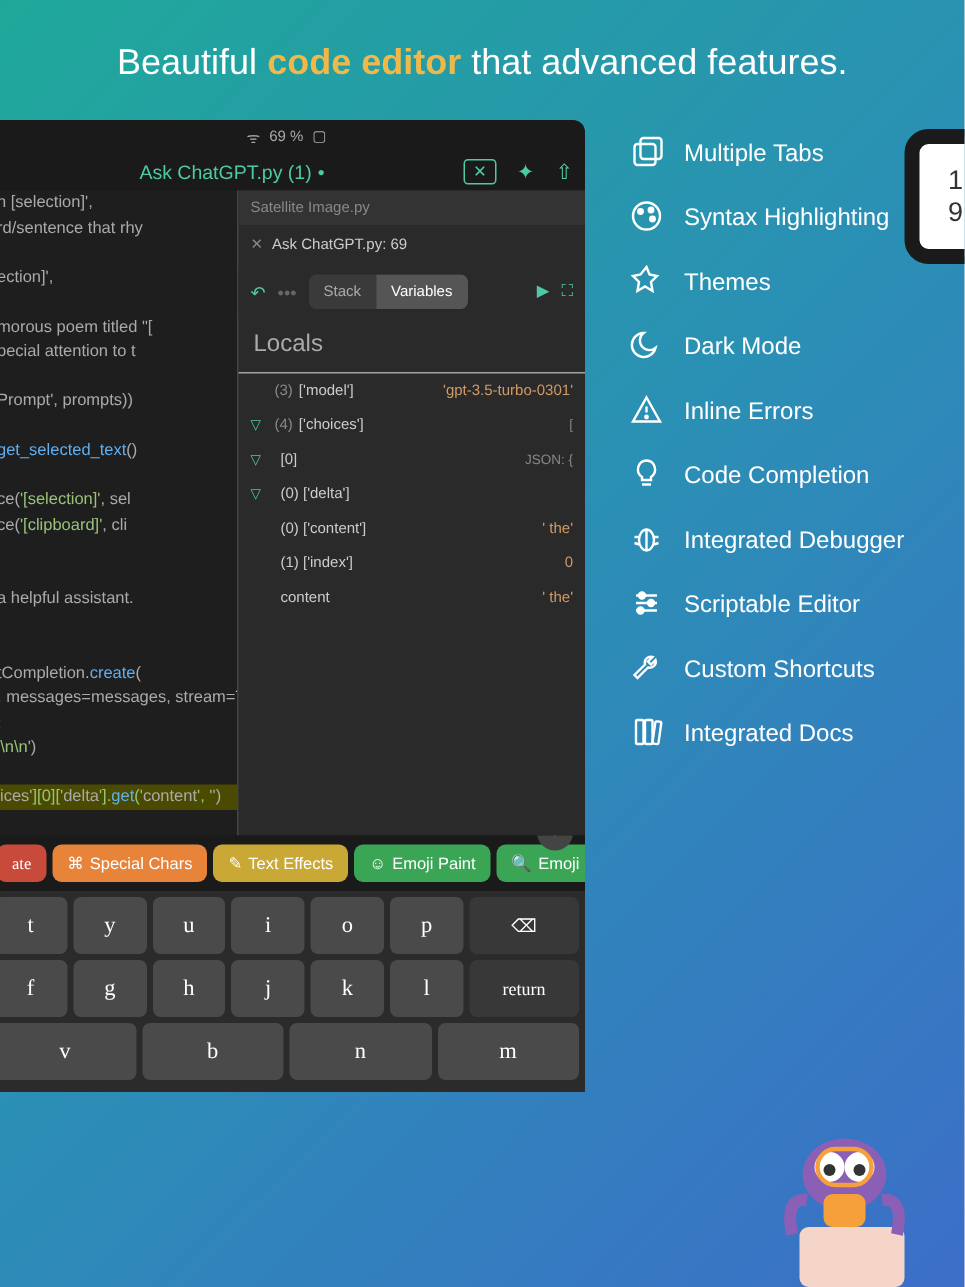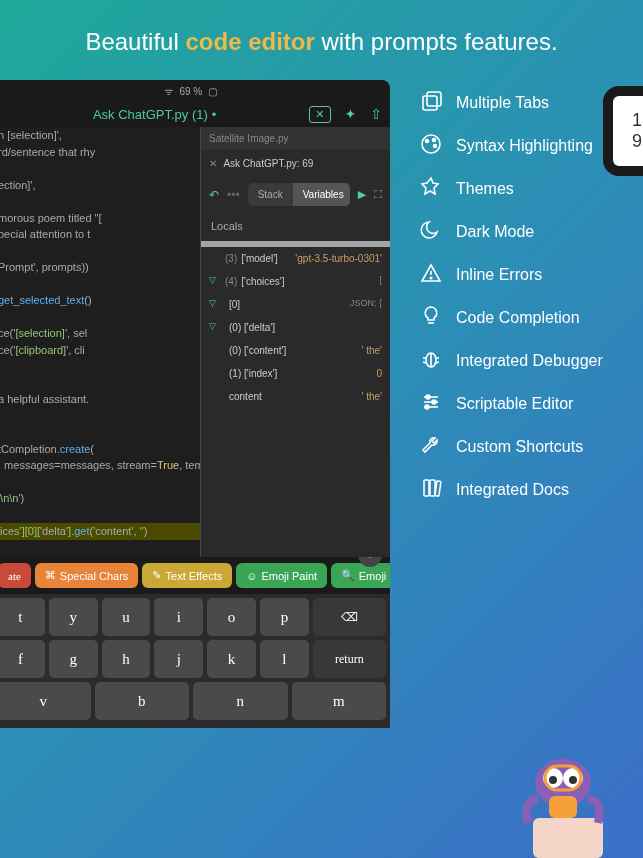--- a/index.html
+++ b/index.html
@@ -9,33 +9,33 @@
 .main{display:flex;position:relative}
 .editor{width:398px;background:#1a1a1a;border-radius:8px 8px 0 0;overflow:hidden;font-family:Menlo,monospace;font-size:11px;color:#ccc;margin-left:-8px}
 .status{display:flex;justify-content:center;align-items:center;gap:6px;padding:4px;color:#aaa;font-size:10px;font-family:-apple-system}
 .tabbar{display:flex;align-items:center;padding:4px 8px;background:#1a1a1a}
 .tab-title{flex:1;text-align:center;color:#4ec9a5;font-size:13px;font-family:-apple-system}
 .tab-dot{color:#4ec9a5;margin-left:4px}
 .tab-icons{display:flex;gap:14px;color:#4ec9a5;font-size:14px}
 .tab-close{border:1px solid #4ec9a5;padding:1px 5px;border-radius:3px;font-size:11px}
 .code-area{position:relative;height:430px;padding-left:6px;background:#1e1e1e;line-height:1.5}
 .code-line{white-space:pre;color:#aaa}.str{color:#98c379}.fn{color:#61afef}.bool{color:#e5c07b}
-.debug-panel{position:absolute;top:0;right:0;width:190px;background:#2a2a2a;border-left:1px solid #444;height:100%}
+.debug-panel{position:absolute;top:0;right:0;width:232px;background:#2a2a2a;border-left:1px solid #444;height:100%}
 .dp-tab{background:#333;padding:4px 8px;font-size:10px;color:#888;display:flex;align-items:center;gap:4px}
 .dp-file{padding:6px 8px;font-size:10px;color:#ccc;display:flex;align-items:center;gap:6px}
 .dp-x{color:#888}
 .dp-toolbar{display:flex;align-items:center;gap:8px;padding:6px 8px;background:#2a2a2a}
 .dp-toolbar .btn{color:#4ec9a5;font-size:12px}
 .dp-toolbar .dots{color:#666;font-size:12px}
 .seg{display:flex;background:#3a3a3a;border-radius:5px;overflow:hidden;font-size:10px}
 .seg span{padding:4px 10px;color:#aaa}
 .seg .active{background:#555;color:#fff}
 .dp-play{margin-left:auto;color:#4ec9a5}
 .dp-expand{color:#4ec9a5}
-.locals-hdr{padding:6px 10px;font-size:11px;color:#aaa;border-bottom:6px solid #a3a3a3}
+.locals-hdr{padding:6px 10px;font-size:16px;color:#aaa;border-bottom:1px solid #a3a3a3}
 .var-row{display:flex;padding:4px 8px;font-size:10px;align-items:center;gap:4px}
 .var-t{color:#4ec9a5;width:12px;font-size:9px}
 .var-idx{color:#888}
 .var-key{color:#ccc;flex:1}
 .var-val{color:#d19a66;}
 .var-obj{color:#888;font-size:9px}
 .hl-line{background:#4a4a00;padding:0 2px}
 .cursor-bar{background:#3a3a00;height:16px;border-left:2px solid #ff0;padding-left:4px}
 .kb-bar{display:flex;gap:4px;padding:6px;background:#1a1a1a;overflow:hidden;position:relative}
 .kb-btn{padding:6px 10px;border-radius:6px;font-size:11px;color:#fff;display:flex;align-items:center;gap:4px;white-space:nowrap;font-family:-apple-system}
@@ -50,21 +50,21 @@
 .feat{display:flex;align-items:flex-end;gap:14px;color:#fff;font-size:16px;margin-bottom:21px;font-weight:400}
 .feat-icon{width:22px;height:22px;display:flex;align-items:center;justify-content:center;flex-shrink:0}
 .feat-icon svg{width:22px;height:22px;stroke:#fff;fill:none;stroke-width:1.6}
 .clock{position:absolute;right:-28px;top:86px;width:68px;height:90px;background:#fff;border-radius:16px;border:10px solid #1a1a1a;display:flex;flex-direction:column;align-items:center;justify-content:center;font-family:Georgia,serif;color:#333;font-size:18px}
 .mascot{position:absolute;right:20px;bottom:0;width:120px;height:130px}
 </style>
 </head>
 <body>
 
 <div class="headline">
-  <span>Beautiful </span><span class="em">code editor</span><span> with prompts features.</span>
+  <span>Beautiful </span><span class="em">code editor</span><span> that advanced features.</span>
 </div>
 
 <div class="main">
   <div class="editor">
     <div class="status">
       <span>ᯤ</span>
       <span>69 %</span>
       <span>▢</span>
     </div>
     <div class="tabbar">

